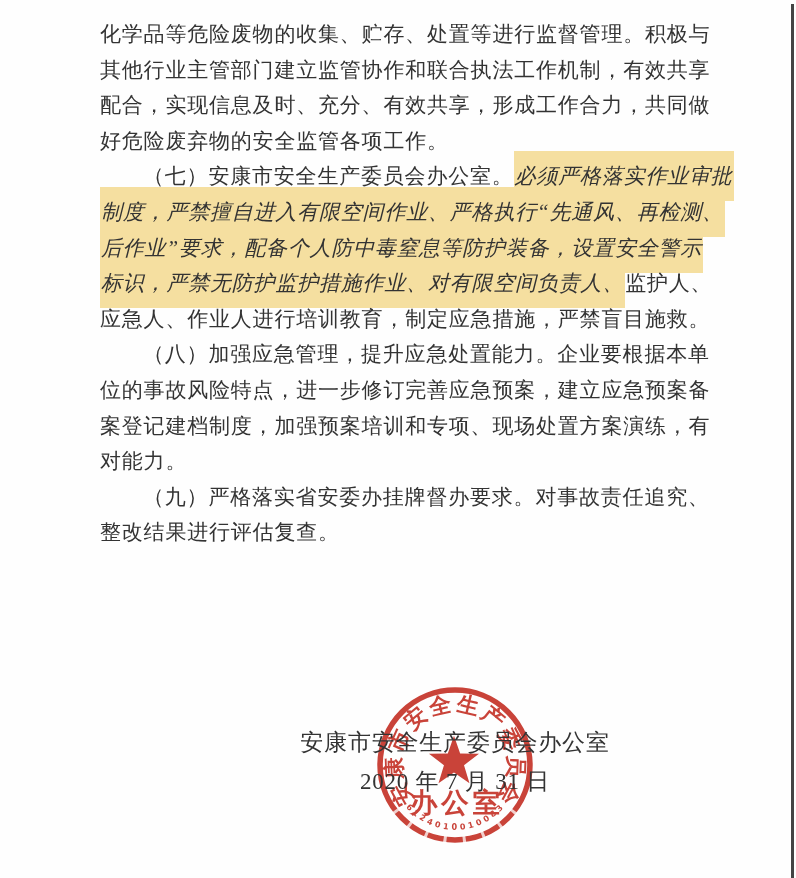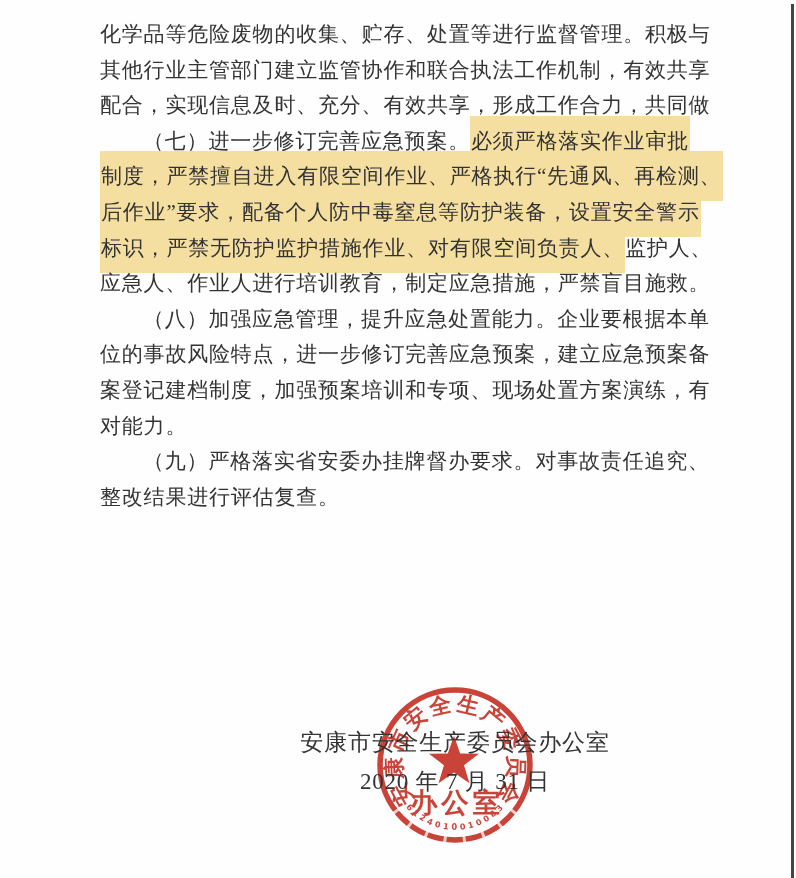--- a/index.html
+++ b/index.html
@@ -8,41 +8,42 @@
     background:#fefefe; overflow:hidden;
     font-family:"Liberation Serif","DejaVu Serif",serif;
   }
   .doc { position:absolute; left:100px; top:17px; width:625px; z-index:1; }
   .line {
     height:35.6px; line-height:35.6px;
     font-size:21px; letter-spacing:0.8px;
     color:#333333; white-space:nowrap;
   }
   .line.indent { padding-left:43px; }
-  .hl { background:#f5dfa0; padding:13px 1px; }
+  .hl { background:#f5dfa0; padding:13px 1px;font-style:italic; }
   .seal-wrap { position:absolute; left:376px; top:686px; width:158px; height:158px; z-index:2; opacity:0.93; }
   .overlay-text {
     position:absolute; left:250px; width:410px; text-align:center;
     font-size:23px; letter-spacing:0.8px; color:#333333; z-index:3;
     white-space:nowrap;
   }
   .signature { top:727px; }
   .doc-date { top:766px; }
   .edge-line { position:absolute; left:791px; top:4px; width:3px; height:874px; background:#444444; z-index:4; }
 </style>
 </head>
 <body>
 
 <div class="page">
 
   <div class="doc">
       <div class="line"><span class="plain">化学品等危险废物的收集、贮存、处置等进行监督管理。积极与</span></div>
       <div class="line"><span class="plain">其他行业主管部门建立监管协作和联合执法工作机制，有效共享</span></div>
       <div class="line"><span class="plain">配合，实现信息及时、充分、有效共享，形成工作合力，共同做</span></div>
-      <div class="line indent"><span class="plain">（七）进一步修订完善应急预案。</span><span class="hl">必须严格落实作业审批</span></div>
+      <div class="line"><span class="plain">好危险废弃物的安全监管各项工作。</span></div>
+      <div class="line indent"><span class="plain">（七）安康市安全生产委员会办公室。</span><span class="hl">必须严格落实作业审批</span></div>
       <div class="line"><span class="hl">制度，严禁擅自进入有限空间作业、严格执行“先通风、再检测、</span></div>
       <div class="line"><span class="hl">后作业”要求，配备个人防中毒窒息等防护装备，设置安全警示</span></div>
       <div class="line"><span class="hl">标识，严禁无防护监护措施作业、对有限空间负责人、</span><span class="plain">监护人、</span></div>
       <div class="line"><span class="plain">应急人、作业人进行培训教育，制定应急措施，严禁盲目施救。</span></div>
       <div class="line indent"><span class="plain">（八）加强应急管理，提升应急处置能力。企业要根据本单</span></div>
       <div class="line"><span class="plain">位的事故风险特点，进一步修订完善应急预案，建立应急预案备</span></div>
       <div class="line"><span class="plain">案登记建档制度，加强预案培训和专项、现场处置方案演练，有</span></div>
       <div class="line"><span class="plain">对能力。</span></div>
       <div class="line indent"><span class="plain">（九）严格落实省安委办挂牌督办要求。对事故责任追究、</span></div>
       <div class="line"><span class="plain">整改结果进行评估复查。</span></div>

